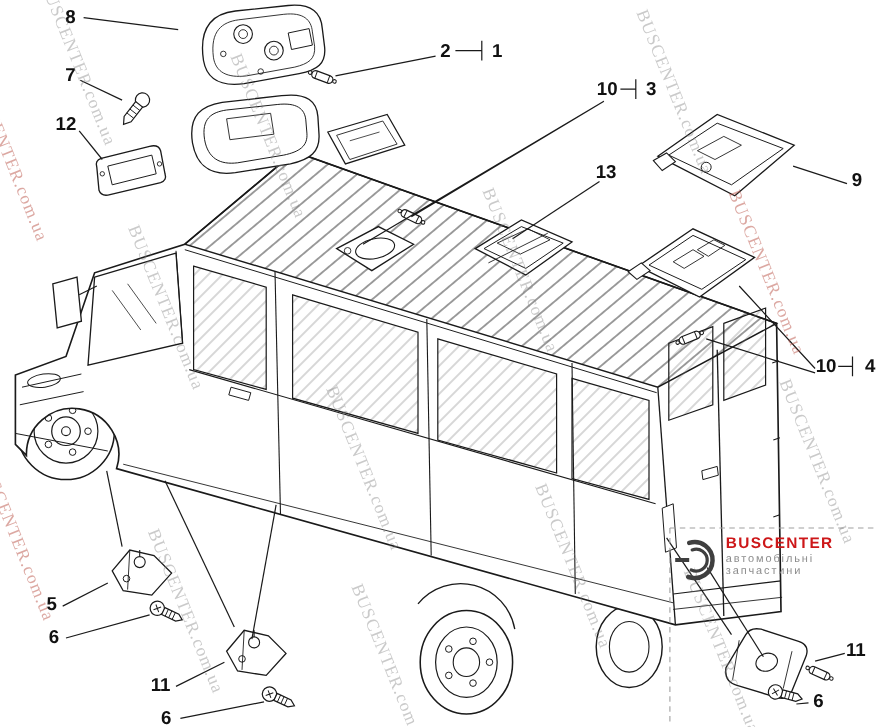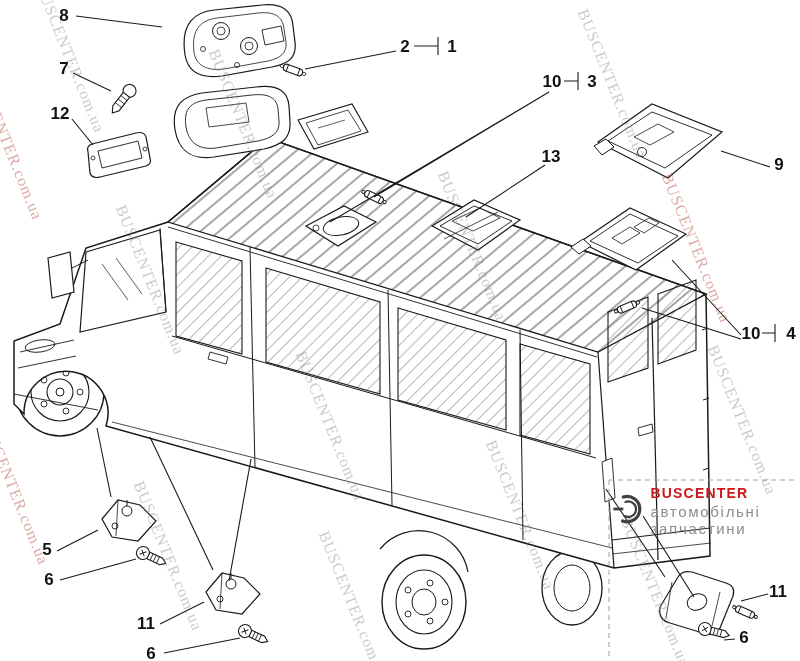--- a/index.html
+++ b/index.html
@@ -19,21 +19,21 @@
   .wm.gray { color:rgba(128,128,128,0.42); }
   .wm.red  { color:rgba(186,82,70,0.5); }
   .logo {
     position:absolute; left:612px; top:486px; z-index:3;
     display:flex; align-items:flex-start; gap:6px;
   }
   .logo .txt .name {
     color:#cd1719; font-weight:700; font-size:14px; letter-spacing:1.2px; line-height:1.1;
   }
   .logo .txt .tag {
-    color:#8c8c8c; font-size:15px; letter-spacing:1.7px; margin-top:2px;
+    color:#8c8c8c; font-size:10px; letter-spacing:1.7px; margin-top:2px;
   }
 </style>
 </head>
 <body>
 
 <div id="stage">
 
 <svg class="diagram" width="800" height="661" viewBox="0 0 800 661" xmlns="http://www.w3.org/2000/svg" xmlns:xlink="http://www.w3.org/1999/xlink">
   <defs>
     <pattern id="roofHatch" width="12" height="12" patternUnits="userSpaceOnUse" patternTransform="rotate(-40)">

